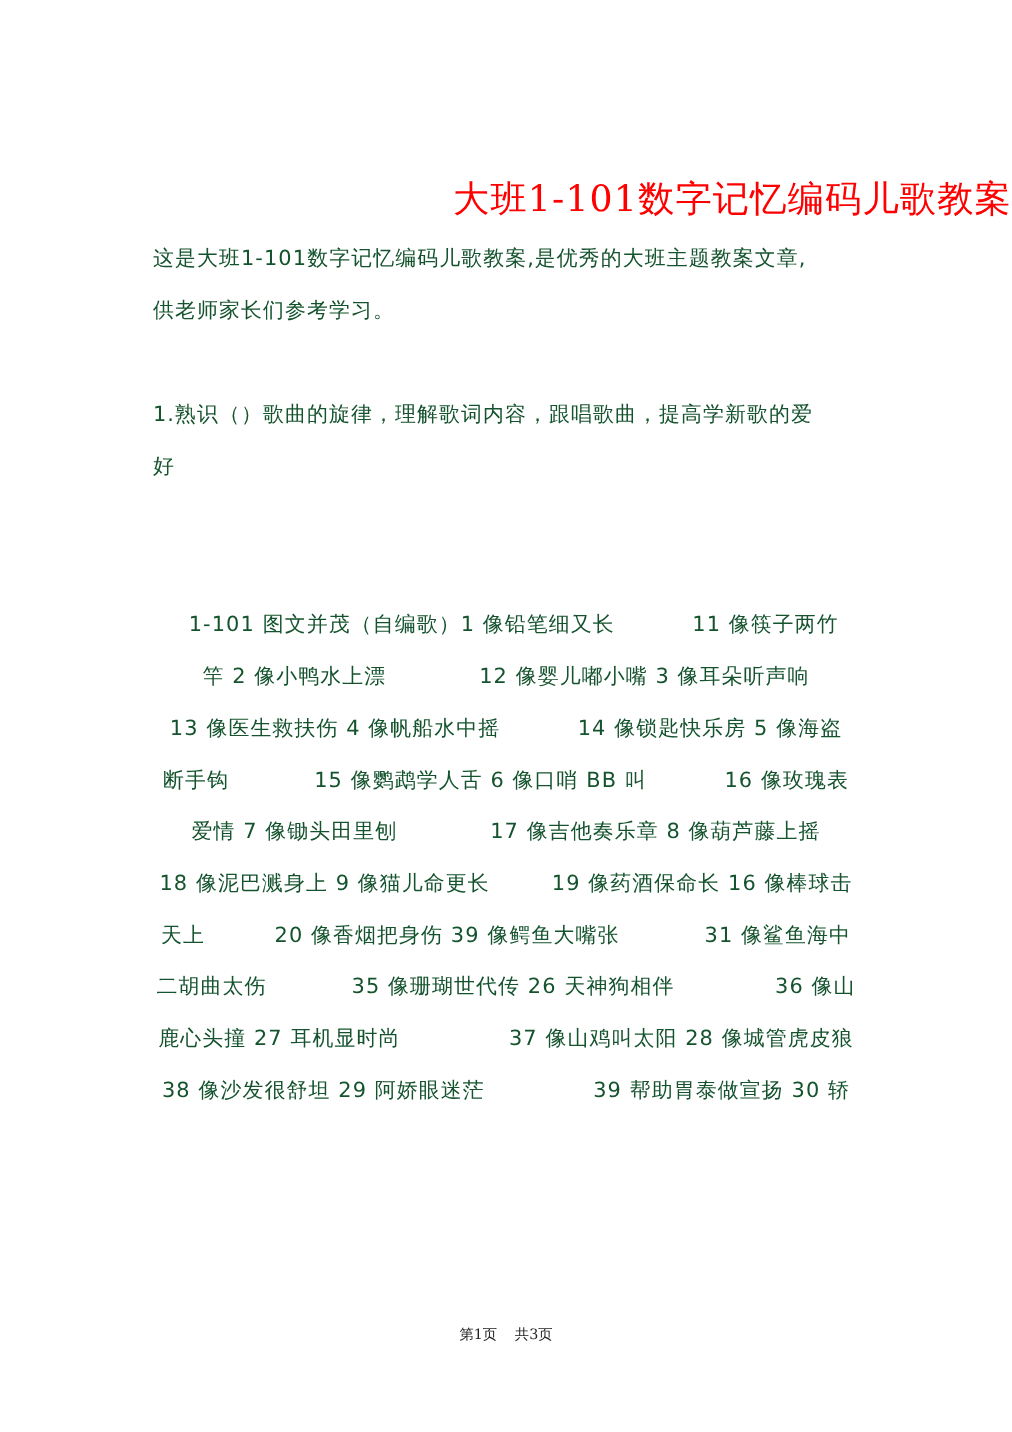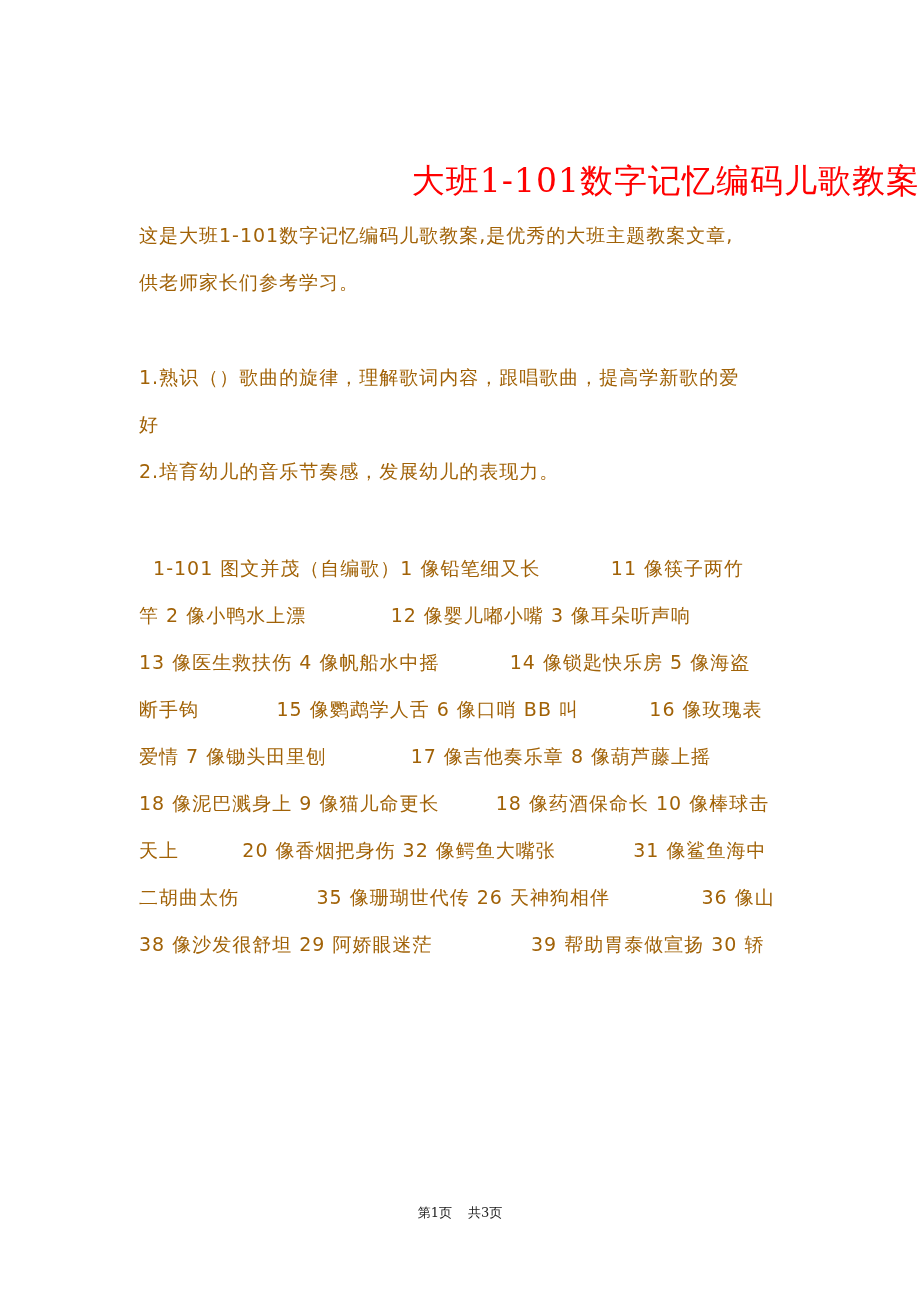--- a/index.html
+++ b/index.html
@@ -5,21 +5,21 @@
   html, body { margin:0; padding:0; background:#ffffff; }
   body { width:920px; height:1302px; position:relative; overflow:hidden; }
   .page { position:absolute; left:0; top:0; width:920px; height:1302px; background:#fff; }
   .title {
     position:absolute; left:0; top:128px; width:920px; text-align:right;
     font-family:"DejaVu Serif", serif; font-weight:normal; font-size:33px;
     color:#ff0000; letter-spacing:1px; line-height:50px;margin-top:28px;
   }
   .body-text {
     position:absolute; left:139px; width:642px;
-    font-family:"DejaVu Sans", sans-serif; font-size:19px; color:#a16207;
+    font-family:"DejaVu Sans", sans-serif; font-size:19px; color:#14532d;
     line-height:47px; letter-spacing:1px;
   }
   .line { white-space:pre; height:47px; }
   .footer {
     position:absolute; left:0; top:1204px; width:920px; text-align:center;
     font-family:"DejaVu Serif", serif; font-size:13px; color:#222;
   }
   .footer span { margin:16px 6px; }
 </style>
 </head>
@@ -29,32 +29,32 @@
   <div class="title">大班1-101数字记忆编码儿歌教案</div>
 
   <div class="body-text" style="top:212px;">
     <div class="line">这是大班1-101数字记忆编码儿歌教案,是优秀的大班主题教案文章,</div>
     <div class="line">供老师家长们参考学习。</div>
   </div>
 
   <div class="body-text" style="top:354px;">
     <div class="line">1.熟识（）歌曲的旋律，理解歌词内容，跟唱歌曲，提高学新歌的爱</div>
     <div class="line">好</div>
-    <div class="line">2.培育幼儿的音乐节奏感，发展幼儿的表现力。</div>
   </div>
 
-  <div class="body-text" style="top:545px;">
+  <div class="body-text" style="top:545px;text-align:center;">
     <div class="line">  1-101 图文并茂（自编歌）1 像铅笔细又长          11 像筷子两竹</div>
     <div class="line">竿 2 像小鸭水上漂            12 像婴儿嘟小嘴 3 像耳朵听声响</div>
     <div class="line">13 像医生救扶伤 4 像帆船水中摇          14 像锁匙快乐房 5 像海盗</div>
     <div class="line">断手钩           15 像鹦鹉学人舌 6 像口哨 BB 叫          16 像玫瑰表</div>
     <div class="line">爱情 7 像锄头田里刨            17 像吉他奏乐章 8 像葫芦藤上摇</div>
-    <div class="line">18 像泥巴溅身上 9 像猫儿命更长        18 像药酒保命长 10 像棒球击</div>
-    <div class="line">天上         20 像香烟把身伤 32 像鳄鱼大嘴张           31 像鲨鱼海中</div>
+    <div class="line">18 像泥巴溅身上 9 像猫儿命更长        19 像药酒保命长 16 像棒球击</div>
+    <div class="line">天上         20 像香烟把身伤 39 像鳄鱼大嘴张           31 像鲨鱼海中</div>
     <div class="line">二胡曲太伤           35 像珊瑚世代传 26 天神狗相伴             36 像山</div>
+    <div class="line">鹿心头撞 27 耳机显时尚              37 像山鸡叫太阳 28 像城管虎皮狼</div>
     <div class="line">38 像沙发很舒坦 29 阿娇眼迷茫              39 帮助胃泰做宣扬 30 轿</div>
   </div>
 
   <div class="footer">
     <span>第1页</span>
     <span>共3页</span>
   </div>
 </div>
 
 </body></html>

